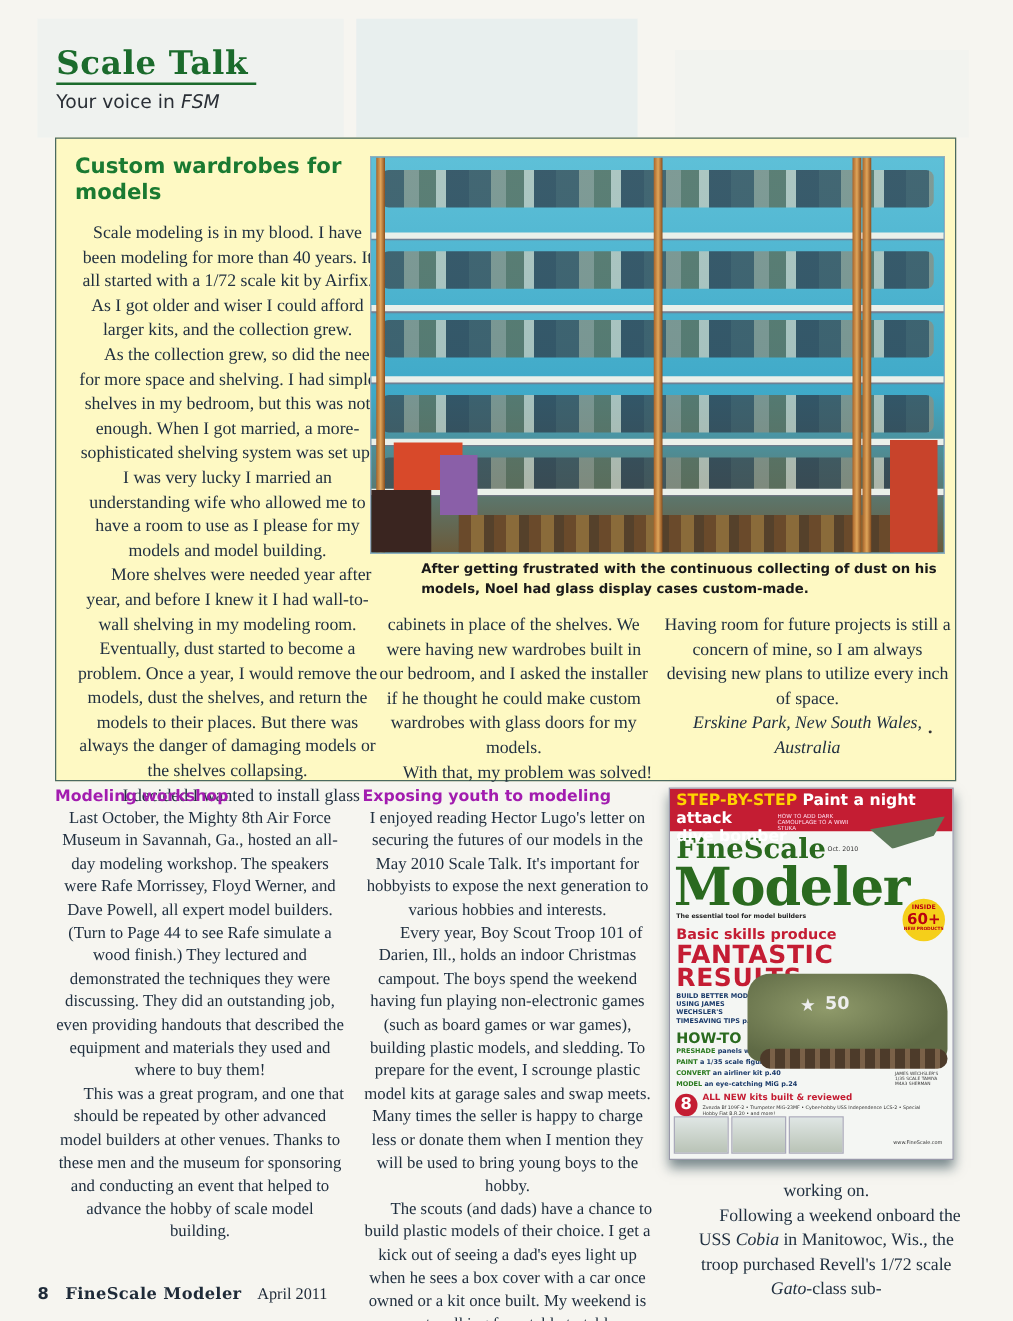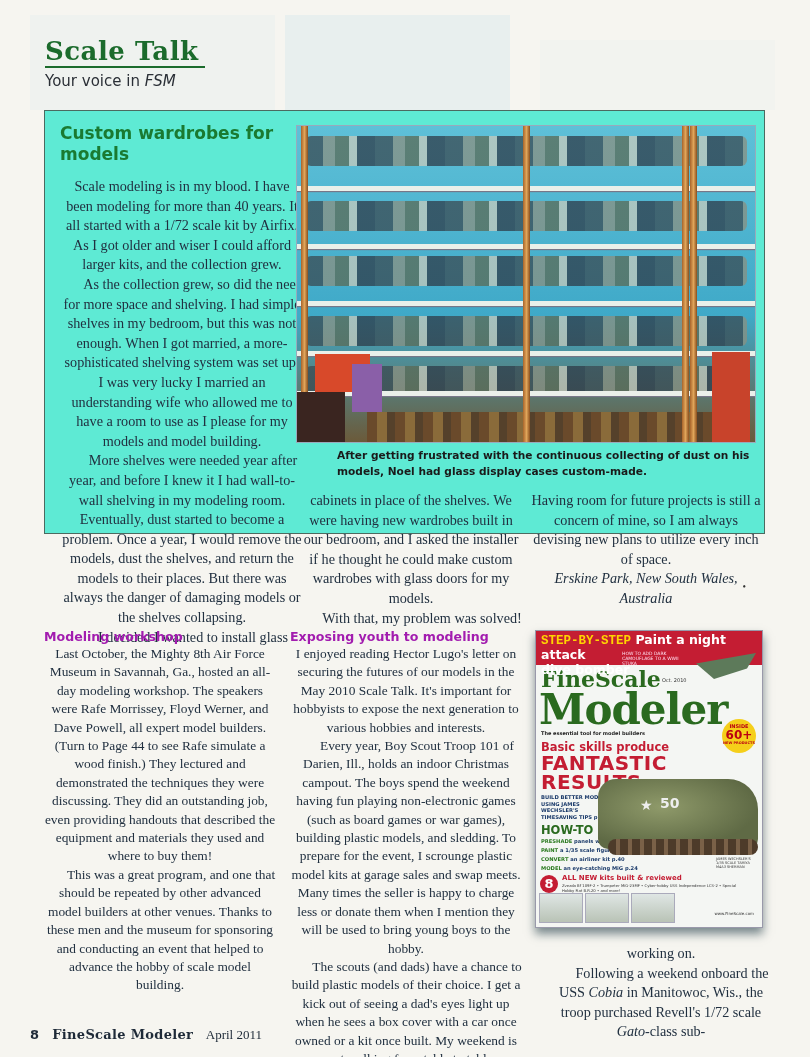--- a/index.html
+++ b/index.html
@@ -33,22 +33,22 @@
     font-size: 15px;
     color: #2a2f36;
     margin-top: 4px;
   }
   .header-sub i { font-style: italic; margin-top: 36px; }
 
   
   .feature {
     position: absolute;
     left: 44px; top: 110px;
-    width: 721px; height: 424px;
-    background: #5eead4;
+    width: 721px; height: 515px;
+    background: #fef9c3;
     border: 1px solid #4b6a60;
   }
   .feature-title {
     position: absolute; left: 15px; top: 12px; width: 230px;
     font-family: "DejaVu Sans", sans-serif;
     font-weight: bold; font-size: 17px; line-height: 21px;
     color: #1a7a31;
   }
   .col-text {
     font-size: 14.2px; line-height: 19.6px; color: #213040;
@@ -99,21 +99,21 @@
   
   .cover {
     position: absolute; left: 535px; top: 630px; width: 228px; height: 298px;
     background: #f4f6f3; border: 1px solid #99a;
     box-shadow: 0 6px 9px rgba(20,50,60,0.55);
     overflow: hidden;
     font-family: "DejaVu Sans", sans-serif;
   }
   .cover-banner { background: #c41d33; color: #fff; padding: 2px 5px; height: 34px; position: relative; }
   .cover-banner .b1 { font-weight: bold; font-size: 12.5px; line-height: 14px; }
-  .cover-banner .b1 .y { color: #ffd400; font-family: Liberation Mono, monospace; }
+  .cover-banner .b1 .y { color: #ffd400; }
   .cover-banner .b2 { font-weight: bold; font-size: 12.5px; line-height: 15px; }
   .cover-banner .b3 { position: absolute; left: 86px; top: 20px; font-size: 4.5px; line-height: 5px; width: 60px; color: #fde; }
   .cover-logo1 { font-family: "DejaVu Serif", serif; font-weight: bold; color: #2a6a1f; font-size: 22px; line-height: 22px; padding-left: 5px; margin-top: 3px; }
   .cover-date { position: absolute; left: 126px; top: 46px; font-size: 5px; color: #333; }
   .cover-logo2 { font-family: "DejaVu Serif", serif; font-weight: bold; color: #2a6a1f; font-size: 42px; line-height: 40px; padding-left: 3px; letter-spacing: -1px; }
   .cover-tag { font-size: 5px; font-weight: bold; padding-left: 5px; color: #222; }
   .cover-h1 { color: #c41d33; font-weight: bold; font-size: 11.5px; padding-left: 5px; margin-top: 4px; }
   .cover-h2 { color: #c41d33; font-weight: bold; font-size: 20px; line-height: 19px; padding-left: 5px; letter-spacing: 0.5px; }
   .cover-small { font-size: 5.2px; line-height: 6.5px; font-weight: bold; color: #1a3a6a; padding-left: 5px; margin-top: 2px; width: 80px; }
   .cover-howto { color: #2a6a1f; font-weight: bold; font-size: 11.5px; padding-left: 5px; margin-top: 3px; }

